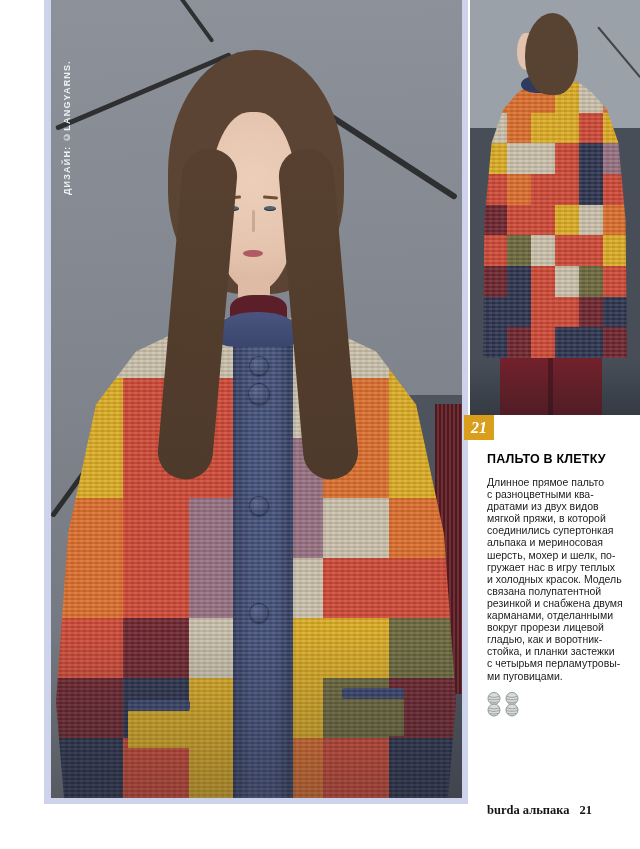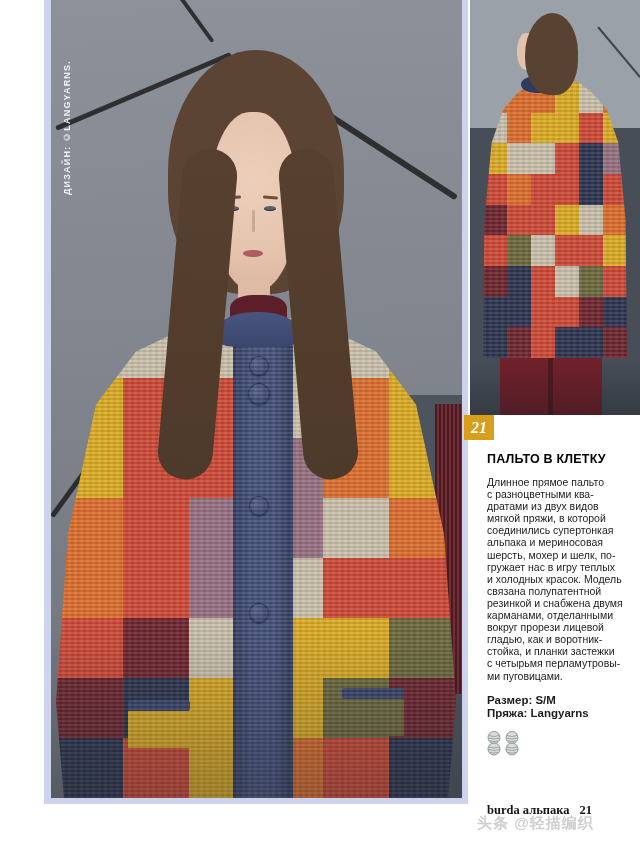--- a/index.html
+++ b/index.html
@@ -271,39 +271,34 @@
 гружает нас в игру теплых
 и холодных красок. Модель
 связана полупатентной
 резинкой и снабжена двумя
 карманами, отделанными
 вокруг прорези лицевой
 гладью, как и воротник-
 стойка, и планки застежки
 с четырьмя перламутровы-
 ми пуговицами.</div>
-    <div class="specs">
-      <div>Размер: S/M</div>
-      <div>Пряжа: Langyarns</div>
-    </div>
     <div class="yarn-icons">
       <svg width="14" height="25" viewBox="0 0 14 25">
         <ellipse cx="7" cy="6.5" rx="6" ry="6" fill="#d9dcda" stroke="#8f9694"></ellipse>
         <path d="M2 4.5 Q7 6.5 12 4.5 M1.5 7 Q7 9 12.5 7 M3 9.8 Q7 11.5 11 9.8" fill="none" stroke="#8f9694" stroke-width=".8"></path>
         <ellipse cx="7" cy="18" rx="6" ry="6" fill="#d9dcda" stroke="#8f9694"></ellipse>
         <path d="M2 16 Q7 18 12 16 M1.5 18.5 Q7 20.5 12.5 18.5 M3 21.3 Q7 23 11 21.3" fill="none" stroke="#8f9694" stroke-width=".8"></path>
       </svg>
       <svg width="14" height="25" viewBox="0 0 14 25">
         <ellipse cx="7" cy="6.5" rx="6" ry="6" fill="#d9dcda" stroke="#8f9694"></ellipse>
         <path d="M2 4.5 Q7 6.5 12 4.5 M1.5 7 Q7 9 12.5 7 M3 9.8 Q7 11.5 11 9.8" fill="none" stroke="#8f9694" stroke-width=".8"></path>
         <ellipse cx="7" cy="18" rx="6" ry="6" fill="#d9dcda" stroke="#8f9694"></ellipse>
         <path d="M2 16 Q7 18 12 16 M1.5 18.5 Q7 20.5 12.5 18.5 M3 21.3 Q7 23 11 21.3" fill="none" stroke="#8f9694" stroke-width=".8"></path>
       </svg>
     </div>
   </div>
 
   <div class="abs footer">
     <span>burda альпака</span>
     <span>21</span>
   </div>
-  <div class="abs watermark">头条 @轻描编织</div>
 
 </div>
 
 </body></html>

